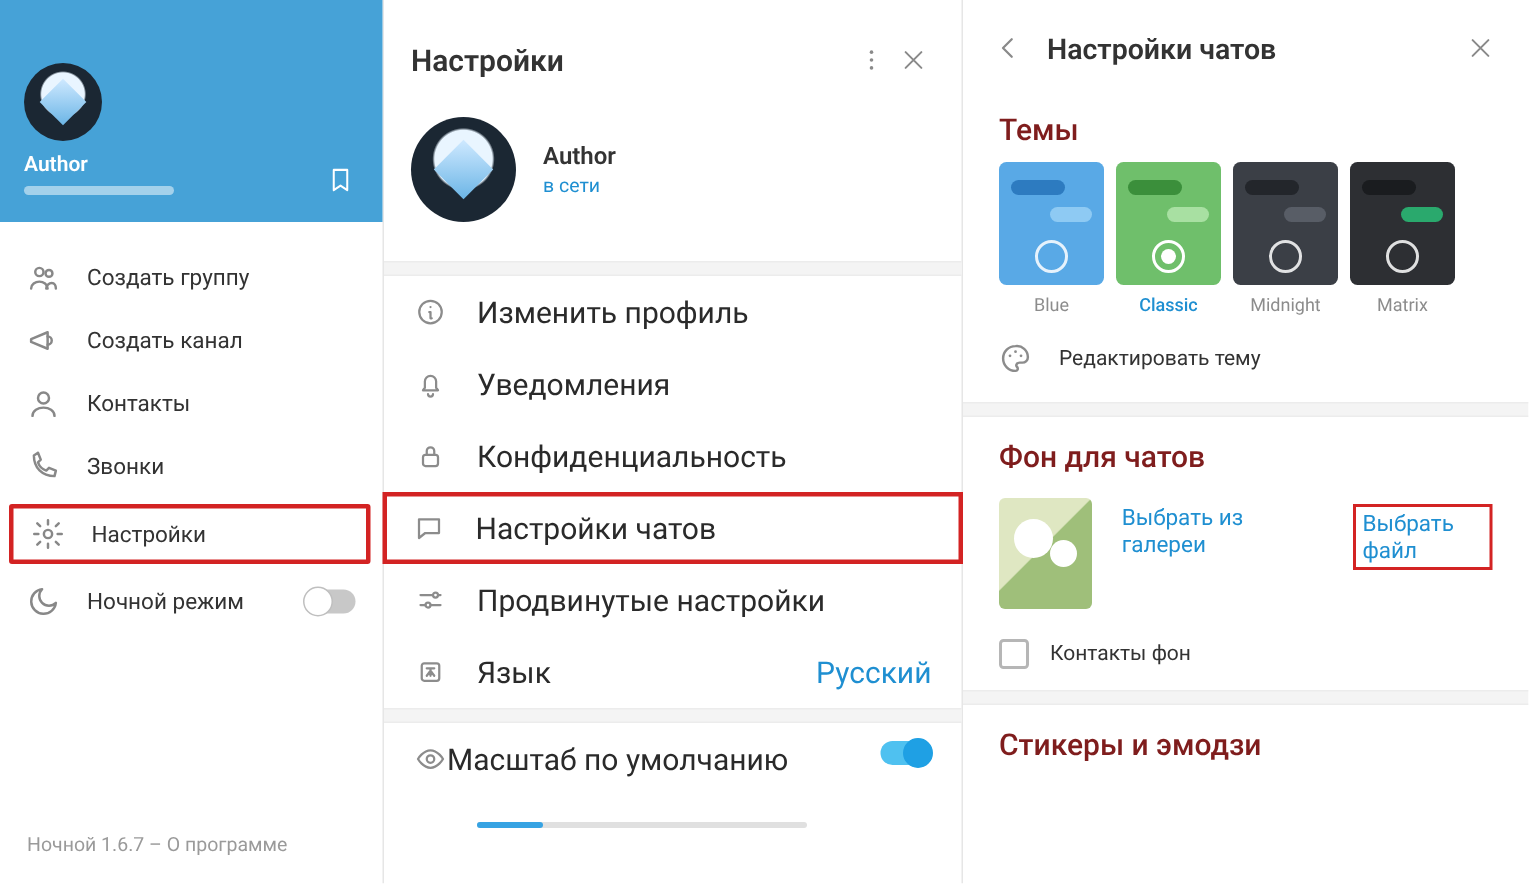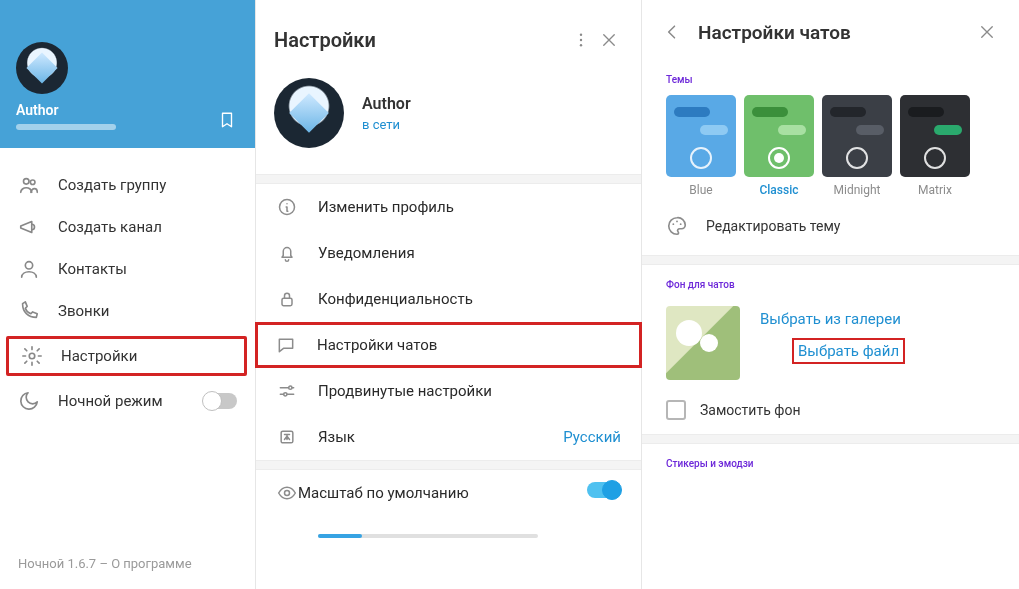--- a/index.html
+++ b/index.html
@@ -32,56 +32,56 @@
   .mid-head { display:flex; align-items:center; padding:26px 18px 18px 18px;}
   .mid-title { font-size:20px; font-weight:600; flex:1;}
   .mid-menu, .mid-close { width:28px; height:28px; color:#8a8a8a; display:flex; align-items:center; justify-content:center; cursor:pointer;}
   .profile-row { display:flex; align-items:center; gap:18px; padding:6px 18px 26px 18px;}
   .avatar2 { width:70px; height:70px; border-radius:50%; background:radial-gradient(circle at 50% 40%,#e9f5ff 0 35%,#1b2733 38% 100%); display:flex; align-items:center; justify-content:center;}
   .avatar2 .diamond { width:28px; height:28px;}
   .pf-name { font-weight:600; font-size:16px;}
   .pf-status { color:#1f8fd1; font-size:13px; margin-top:4px;}
   .mid-sep { height:10px; background:#f4f4f4; border-top:1px solid #ececec; border-bottom:1px solid #ececec;}
   .set-list {}
-  .set-item { display:flex; align-items:center; gap:20px; padding:12px 20px; cursor:pointer; font-size:15px; color:#2a2a2a;}
+  .set-item { display:flex; align-items:center; gap:20px; padding:12px 20px; cursor:pointer; font-size:20px; color:#2a2a2a;}
   .set-item .ic { width:22px; height:22px; color:#8c8c8c; display:flex; align-items:center; justify-content:center;}
   .set-item.marked { border:3px solid #d32323; padding:9px 17px; margin:0 -1px;}
   .set-item.lang { justify-content:flex-start;}
   .set-item .val { margin-left:auto; color:#1f8fd1;}
   .set-item.scale { justify-content:space-between; align-items:flex-start; flex-wrap:wrap;}
   .scale-left { display:flex; align-items:center; }
   .scale-bar { width:100%; padding:10px 0 0 42px;}
   .scale-track { width:220px; height:4px; background:#e0e0e0; border-radius:2px;}
   .scale-track .fill { width:44px; height:4px; background:#36a3e3; border-radius:2px;}
 
   
   .right { flex:1; display:flex; flex-direction:column;}
   .r-head { display:flex; align-items:center; padding:20px 20px 16px 18px; gap:14px;}
   .r-back { color:#8a8a8a; cursor:pointer; width:24px; height:24px; display:flex; align-items:center; justify-content:center;}
   .r-title { font-size:19px; font-weight:600; flex:1;}
   .r-close { color:#8a8a8a; cursor:pointer; width:24px; height:24px; display:flex; align-items:center; justify-content:center;}
-  .section-label { color:#6d28d9; font-size:10px; padding:14px 24px 10px; font-weight:500;}
+  .section-label { color:#7f1d1d; font-size:20px; padding:14px 24px 10px; font-weight:500;}
   .themes-row { display:flex; gap:8px; padding:0 24px;}
   .theme-card { width:70px; display:flex; flex-direction:column; align-items:center; gap:6px; cursor:pointer;}
   .theme-thumb { width:70px; height:82px; border-radius:5px; position:relative; overflow:hidden;}
   .theme-thumb .bar1 { position:absolute; top:12px; left:8px; width:36px; height:10px; border-radius:5px;}
   .theme-thumb .bar2 { position:absolute; top:30px; right:8px; width:28px; height:10px; border-radius:5px;}
   .theme-thumb .ring { position:absolute; bottom:8px; left:50%; transform:translateX(-50%); width:22px; height:22px; border:2px solid rgba(255,255,255,.85); border-radius:50%;}
   .theme-thumb.selected .ring { border-color:#fff;}
   .theme-thumb.selected .ring::after { content:""; position:absolute; inset:4px; border-radius:50%; background:#fff;}
   .theme-name { font-size:12px; color:#8c8c8c;}
   .theme-card.selected .theme-name { color:#1f8fd1; font-weight:500;}
   .edit-theme { display:flex; align-items:center; gap:18px; padding:18px 24px; cursor:pointer;}
   .edit-theme .ic { color:#8c8c8c; width:22px; height:22px; display:flex; align-items:center; justify-content:center;}
   .r-sep { height:10px; background:#f4f4f4; border-top:1px solid #ececec; border-bottom:1px solid #ececec;}
   .bg-row { display:flex; gap:20px; padding:6px 24px; align-items:flex-start;}
   .bg-thumb { width:74px; height:74px; border-radius:4px; background:linear-gradient(135deg,#dfe7c2 0 45%,#9fbf7a 46% 100%); position:relative;}
   .bg-thumb::before { content:""; position:absolute; width:26px; height:26px; border-radius:50%; background:#fff; top:14px; left:10px;}
   .bg-thumb::after { content:""; position:absolute; width:18px; height:18px; border-radius:50%; background:#fff; top:28px; left:34px;}
-  .bg-links { display:flex; flex-direction:column; gap:10px; padding-top:4px;}
+  .bg-links { display:flex; flex-direction:row; gap:10px; padding-top:4px;}
   .bg-link { color:#1f8fd1; cursor:pointer; font-size:15px;}
   .bg-link.marked { border:2px solid #d32323; padding:2px 4px;margin-left:32px;}
   .tile-row { display:flex; align-items:center; gap:14px; padding:14px 24px;}
   .chk { width:20px; height:20px; border:2px solid #b6b6b6; border-radius:3px;}
   svg { stroke:currentColor; fill:none; stroke-width:1.8; stroke-linecap:round; stroke-linejoin:round;}
 </style>
 </head>
 <body>
 
 <div class="sidebar">
@@ -340,18 +340,18 @@
   <div class="bg-row">
     <div class="bg-thumb"></div>
     <div class="bg-links">
       <span class="bg-link">Выбрать из галереи</span>
       <span class="bg-link marked">Выбрать файл</span>
     </div>
   </div>
 
   <div class="tile-row">
     <div class="chk"></div>
-    <span>Замостить фон</span>
+    <span>Контакты фон</span>
   </div>
 
   <div class="r-sep"></div>
   <div class="section-label">Стикеры и эмодзи</div>
 </div>
 
 </body></html>

